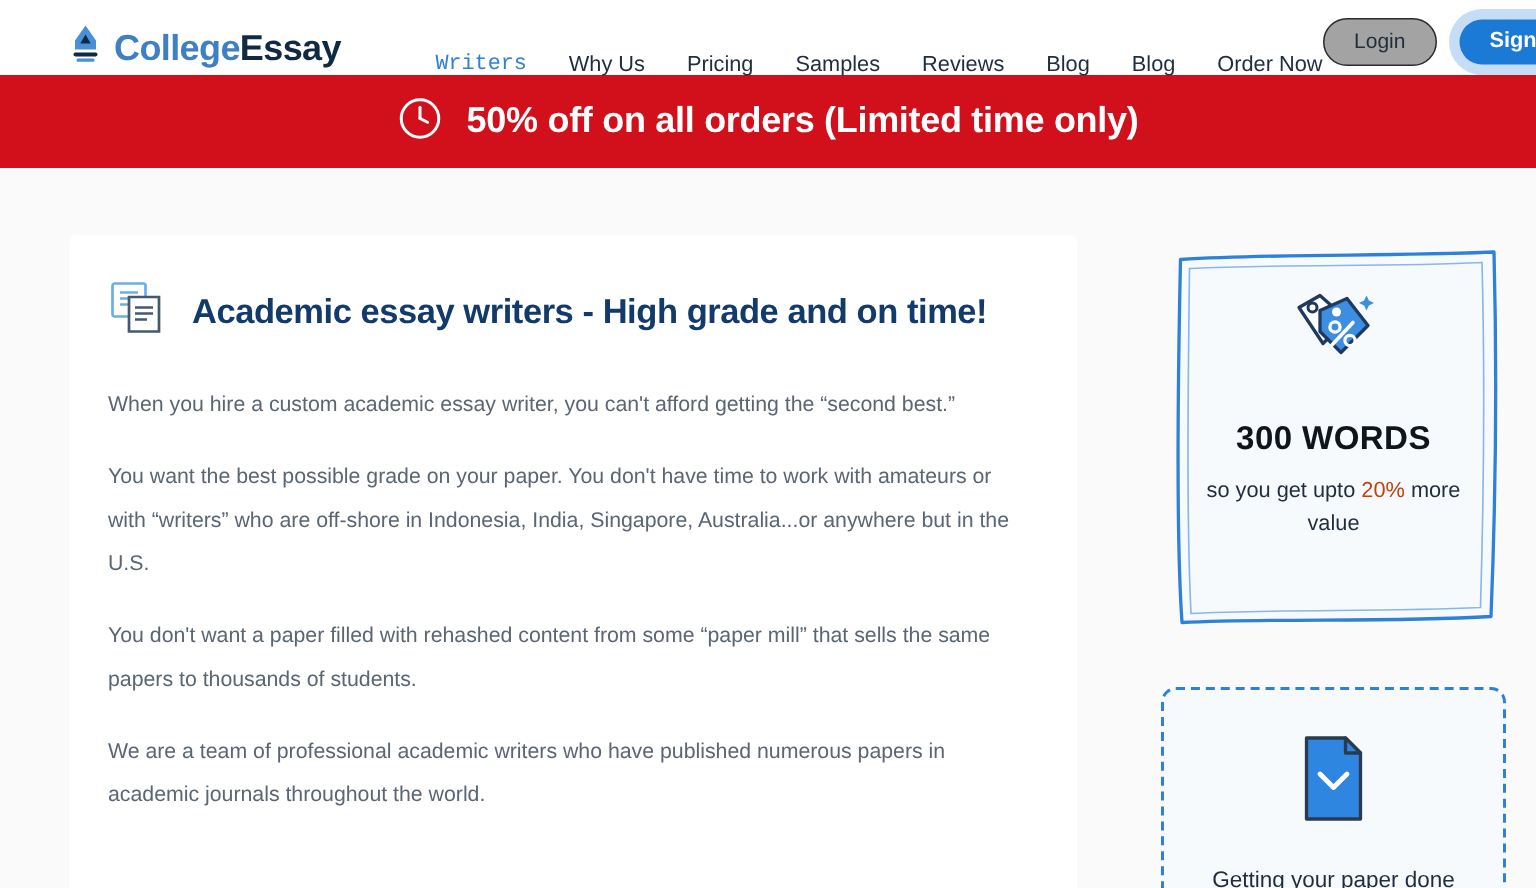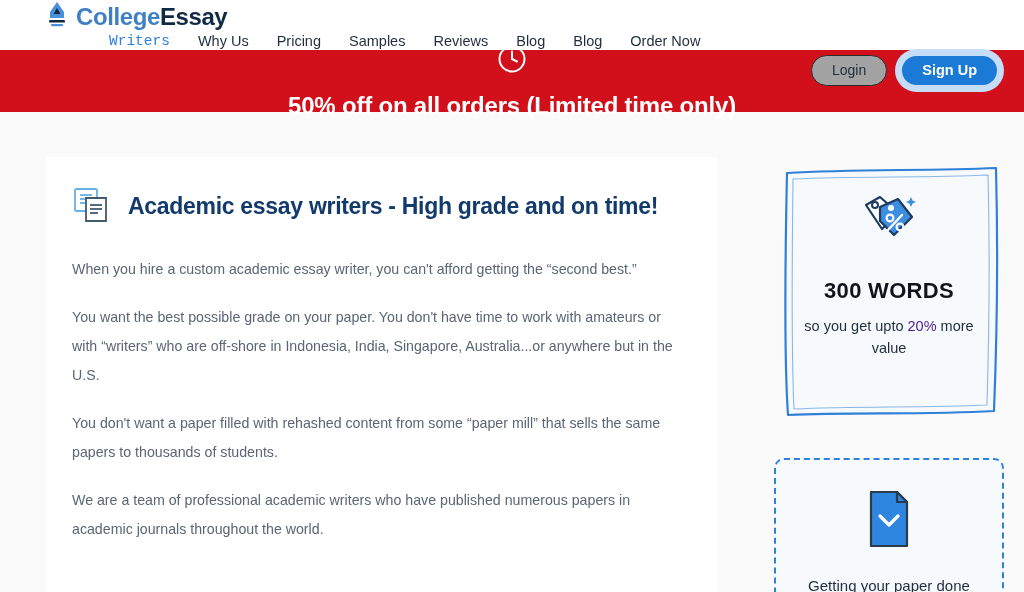--- a/index.html
+++ b/index.html
@@ -15,25 +15,24 @@
     background: #fafafa;
     color: #0f2d52;
     -webkit-font-smoothing: antialiased;
   }
 
   
   .header {
     height: 50px;
     background: #ffffff;
     display: flex;
-    align-items: flex-start;
+    align-items: flex-end;
     padding: 0 20px 0 46px;
     position: relative;
     z-index: 5;
-    flex-direction: column;
   }
 
   .logo {
     display: flex;
     align-items: center;
     gap: 8px;
     cursor: pointer;
     flex: 0 0 auto;
   }
   .logo-icon { display: block; flex: 0 0 auto; }
@@ -103,21 +102,20 @@
 
   
   .promo-banner {
     height: 62px;
     background: #d2101c;
     display: flex;
     align-items: center;
     justify-content: center;
     gap: 16px;
     color: #ffffff;
-    flex-direction: column;
   }
   .promo-text {
     font-size: 24px;
     font-weight: bold;
     letter-spacing: -0.2px;
     line-height: 1;
   }
 
   
   .page {
@@ -199,21 +197,21 @@
     color: #10151c;
     letter-spacing: 0.3px;
     margin: 10px 0 12px;
     line-height: 1.1;
   }
   .words-sub {
     font-size: 14.5px;
     color: #1f2d3d;
     line-height: 22px;
   }
-  .accent-blue { color: #4c1d95; }
+  .accent-blue { color: #c2410c; }
 
   .card-paper {
     width: 230px;
     height: 175px;
     background: #f7fafd;
     border: 2px dashed #2f80d8;
     border-radius: 10px;
     display: flex;
     flex-direction: column;
     align-items: center;

